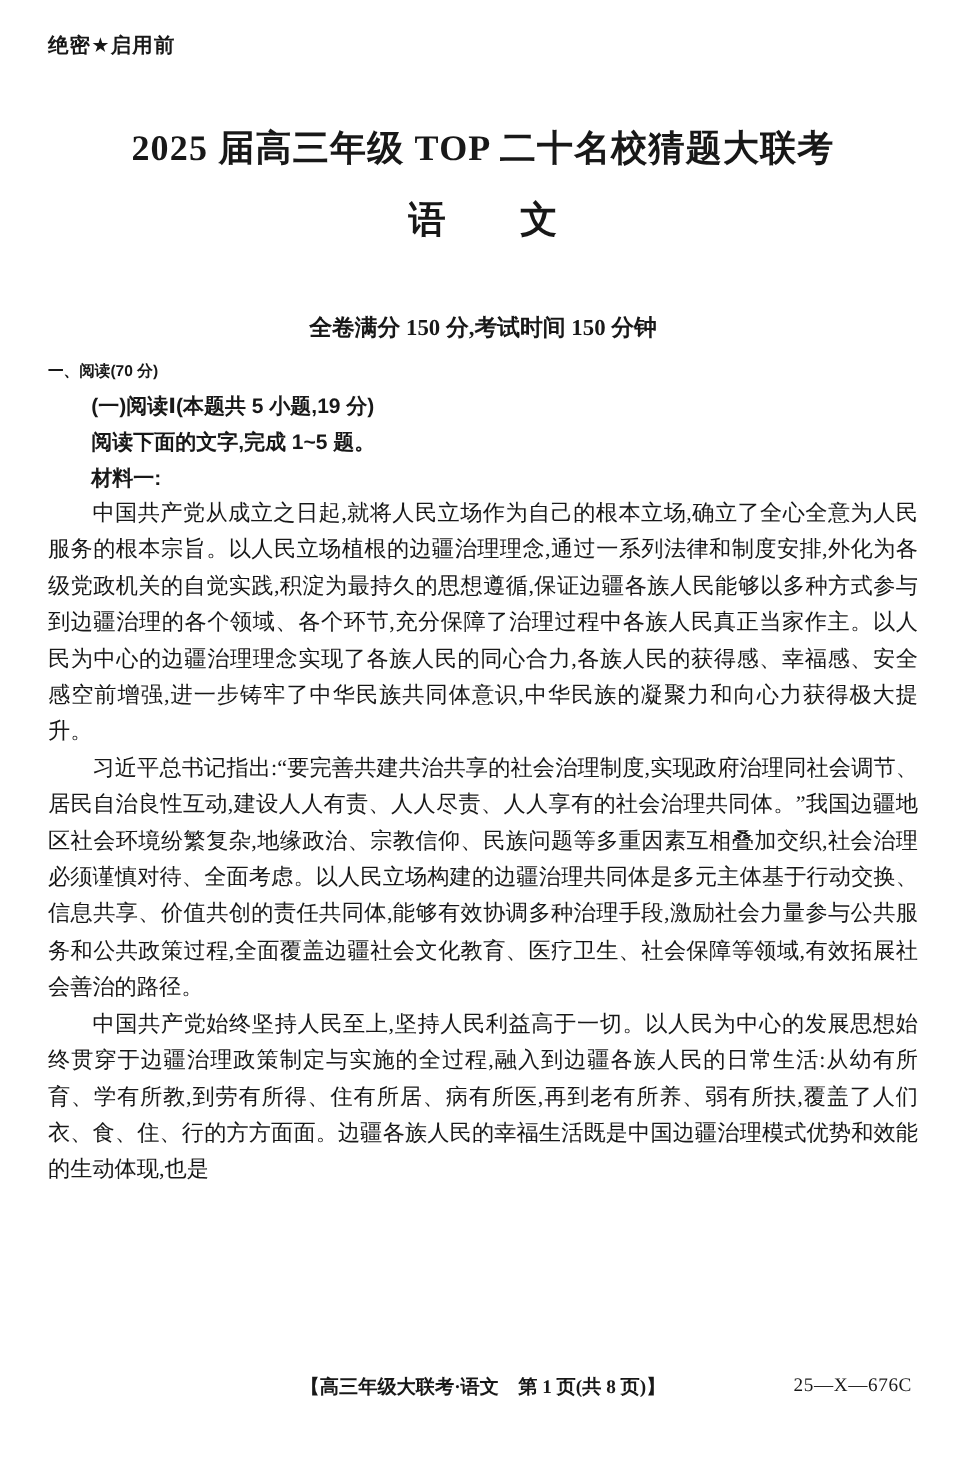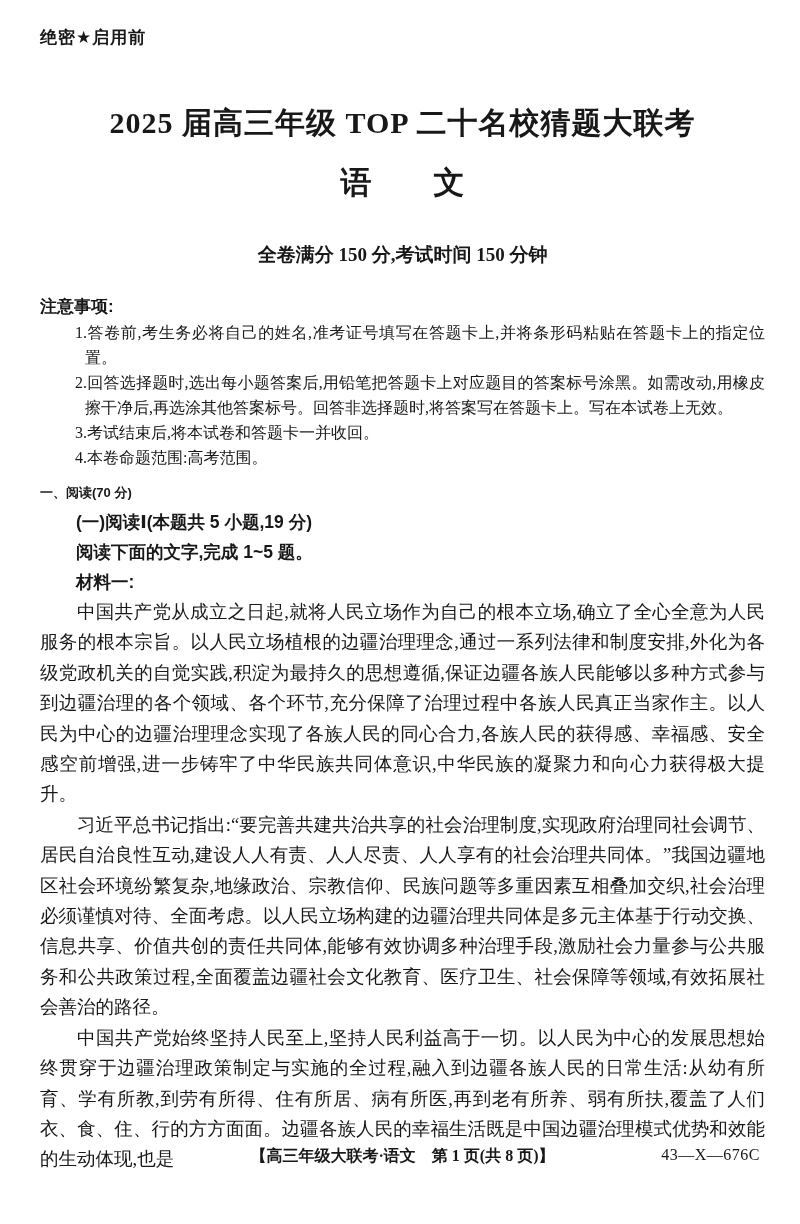--- a/index.html
+++ b/index.html
@@ -32,21 +32,21 @@
     letter-spacing: 1px;
   }
   .subject {
     margin-top: 18px;
     text-align: center;
     font-family: "Liberation Serif", "DejaVu Serif", serif;
     font-weight: bold;
     font-size: 31px;
   }
   .exam-info {
-    margin-top: 38px;
+    margin-top: 56px;
     text-align: center;
     font-weight: 600;
     font-size: 19px;
   }
   .notice { margin-top: 26px; }
   .notice-heading {
     font-family: "Liberation Sans", "DejaVu Sans", sans-serif;
     font-weight: bold;
     font-size: 17px;
     line-height: 26px;
@@ -104,38 +104,31 @@
 <div class="page">
 
   <div class="classification">绝密★启用前</div>
 
   <h1 class="title">2025 届高三年级 TOP 二十名校猜题大联考</h1>
 
   <div class="subject">语　　文</div>
 
   <div class="exam-info">全卷满分 150 分,考试时间 150 分钟</div>
 
-  <div class="notice">
-    <div class="notice-heading">注意事项:</div>
-    <p class="notice-item">1.答卷前,考生务必将自己的姓名,准考证号填写在答题卡上,并将条形码粘贴在答题卡上的指定位置。</p>
-    <p class="notice-item">2.回答选择题时,选出每小题答案后,用铅笔把答题卡上对应题目的答案标号涂黑。如需改动,用橡皮擦干净后,再选涂其他答案标号。回答非选择题时,将答案写在答题卡上。写在本试卷上无效。</p>
-    <p class="notice-item">3.考试结束后,将本试卷和答题卡一并收回。</p>
-    <p class="notice-item">4.本卷命题范围:高考范围。</p>
-  </div>
 
   <div class="section-heading">一、阅读(70 分)</div>
 
   <div class="sub-heading">(一)阅读Ⅰ(本题共 5 小题,19 分)</div>
 
   <div class="sub-heading">阅读下面的文字,完成 1~5 题。</div>
 
   <div class="sub-heading">材料一:</div>
 
   <p class="body-para">中国共产党从成立之日起,就将人民立场作为自己的根本立场,确立了全心全意为人民服务的根本宗旨。以人民立场植根的边疆治理理念,通过一系列法律和制度安排,外化为各级党政机关的自觉实践,积淀为最持久的思想遵循,保证边疆各族人民能够以多种方式参与到边疆治理的各个领域、各个环节,充分保障了治理过程中各族人民真正当家作主。以人民为中心的边疆治理理念实现了各族人民的同心合力,各族人民的获得感、幸福感、安全感空前增强,进一步铸牢了中华民族共同体意识,中华民族的凝聚力和向心力获得极大提升。</p>
   <p class="body-para">习近平总书记指出:“要完善共建共治共享的社会治理制度,实现政府治理同社会调节、居民自治良性互动,建设人人有责、人人尽责、人人享有的社会治理共同体。”我国边疆地区社会环境纷繁复杂,地缘政治、宗教信仰、民族问题等多重因素互相叠加交织,社会治理必须谨慎对待、全面考虑。以人民立场构建的边疆治理共同体是多元主体基于行动交换、信息共享、价值共创的责任共同体,能够有效协调多种治理手段,激励社会力量参与公共服务和公共政策过程,全面覆盖边疆社会文化教育、医疗卫生、社会保障等领域,有效拓展社会善治的路径。</p>
   <p class="body-para">中国共产党始终坚持人民至上,坚持人民利益高于一切。以人民为中心的发展思想始终贯穿于边疆治理政策制定与实施的全过程,融入到边疆各族人民的日常生活:从幼有所育、学有所教,到劳有所得、住有所居、病有所医,再到老有所养、弱有所扶,覆盖了人们衣、食、住、行的方方面面。边疆各族人民的幸福生活既是中国边疆治理模式优势和效能的生动体现,也是</p>
 
   <div class="footer">
     <span class="footer-page-info">【高三年级大联考·语文　第 1 页(共 8 页)】</span>
-    <span class="footer-code">43—X—676C</span>
+    <span class="footer-code">25—X—676C</span>
   </div>
 
 </div>
 
 </body></html>

